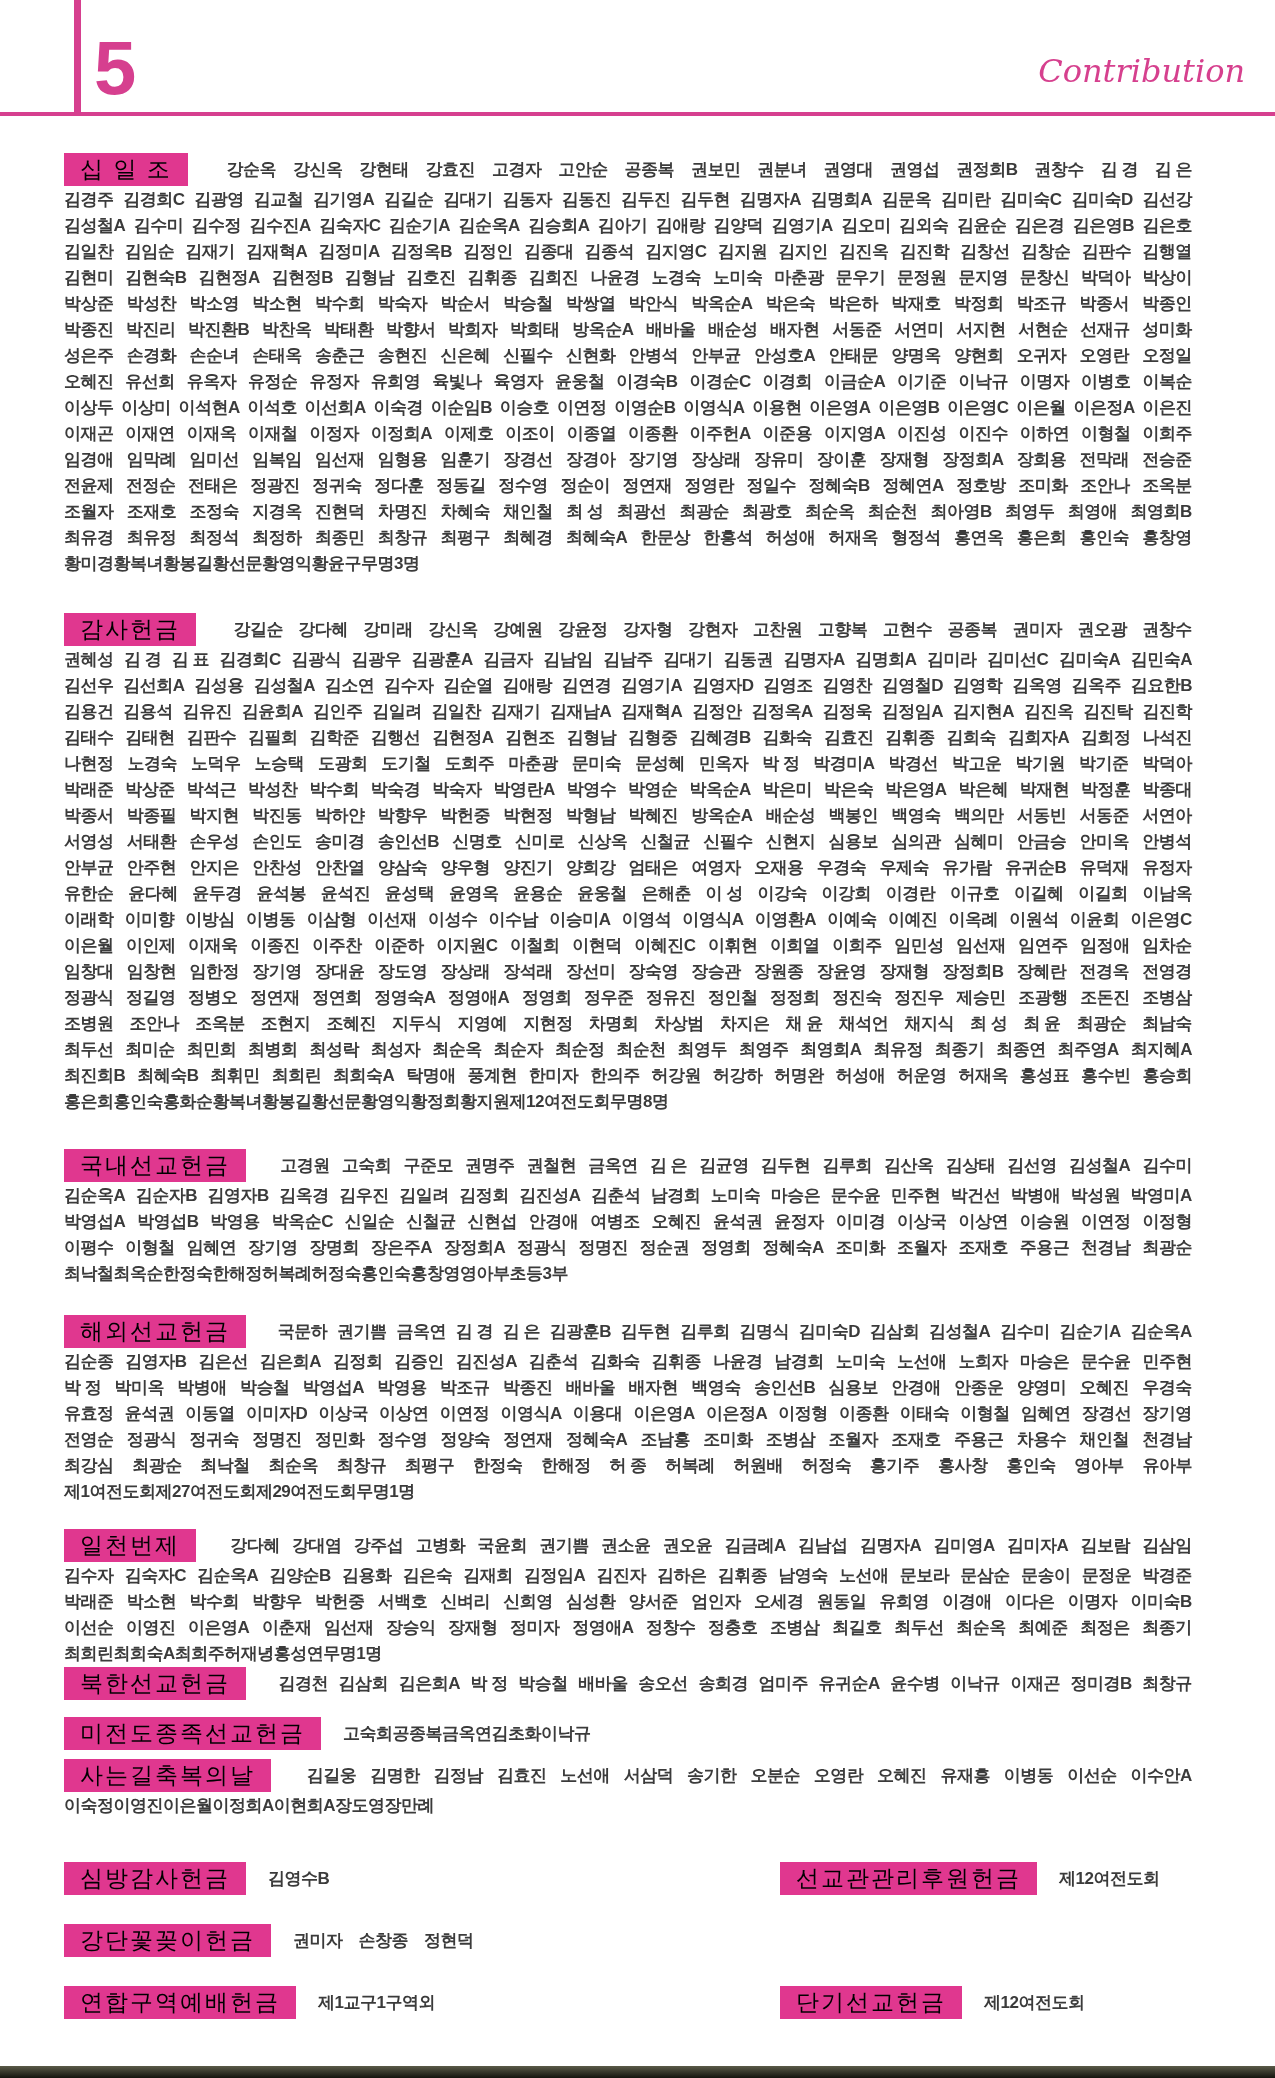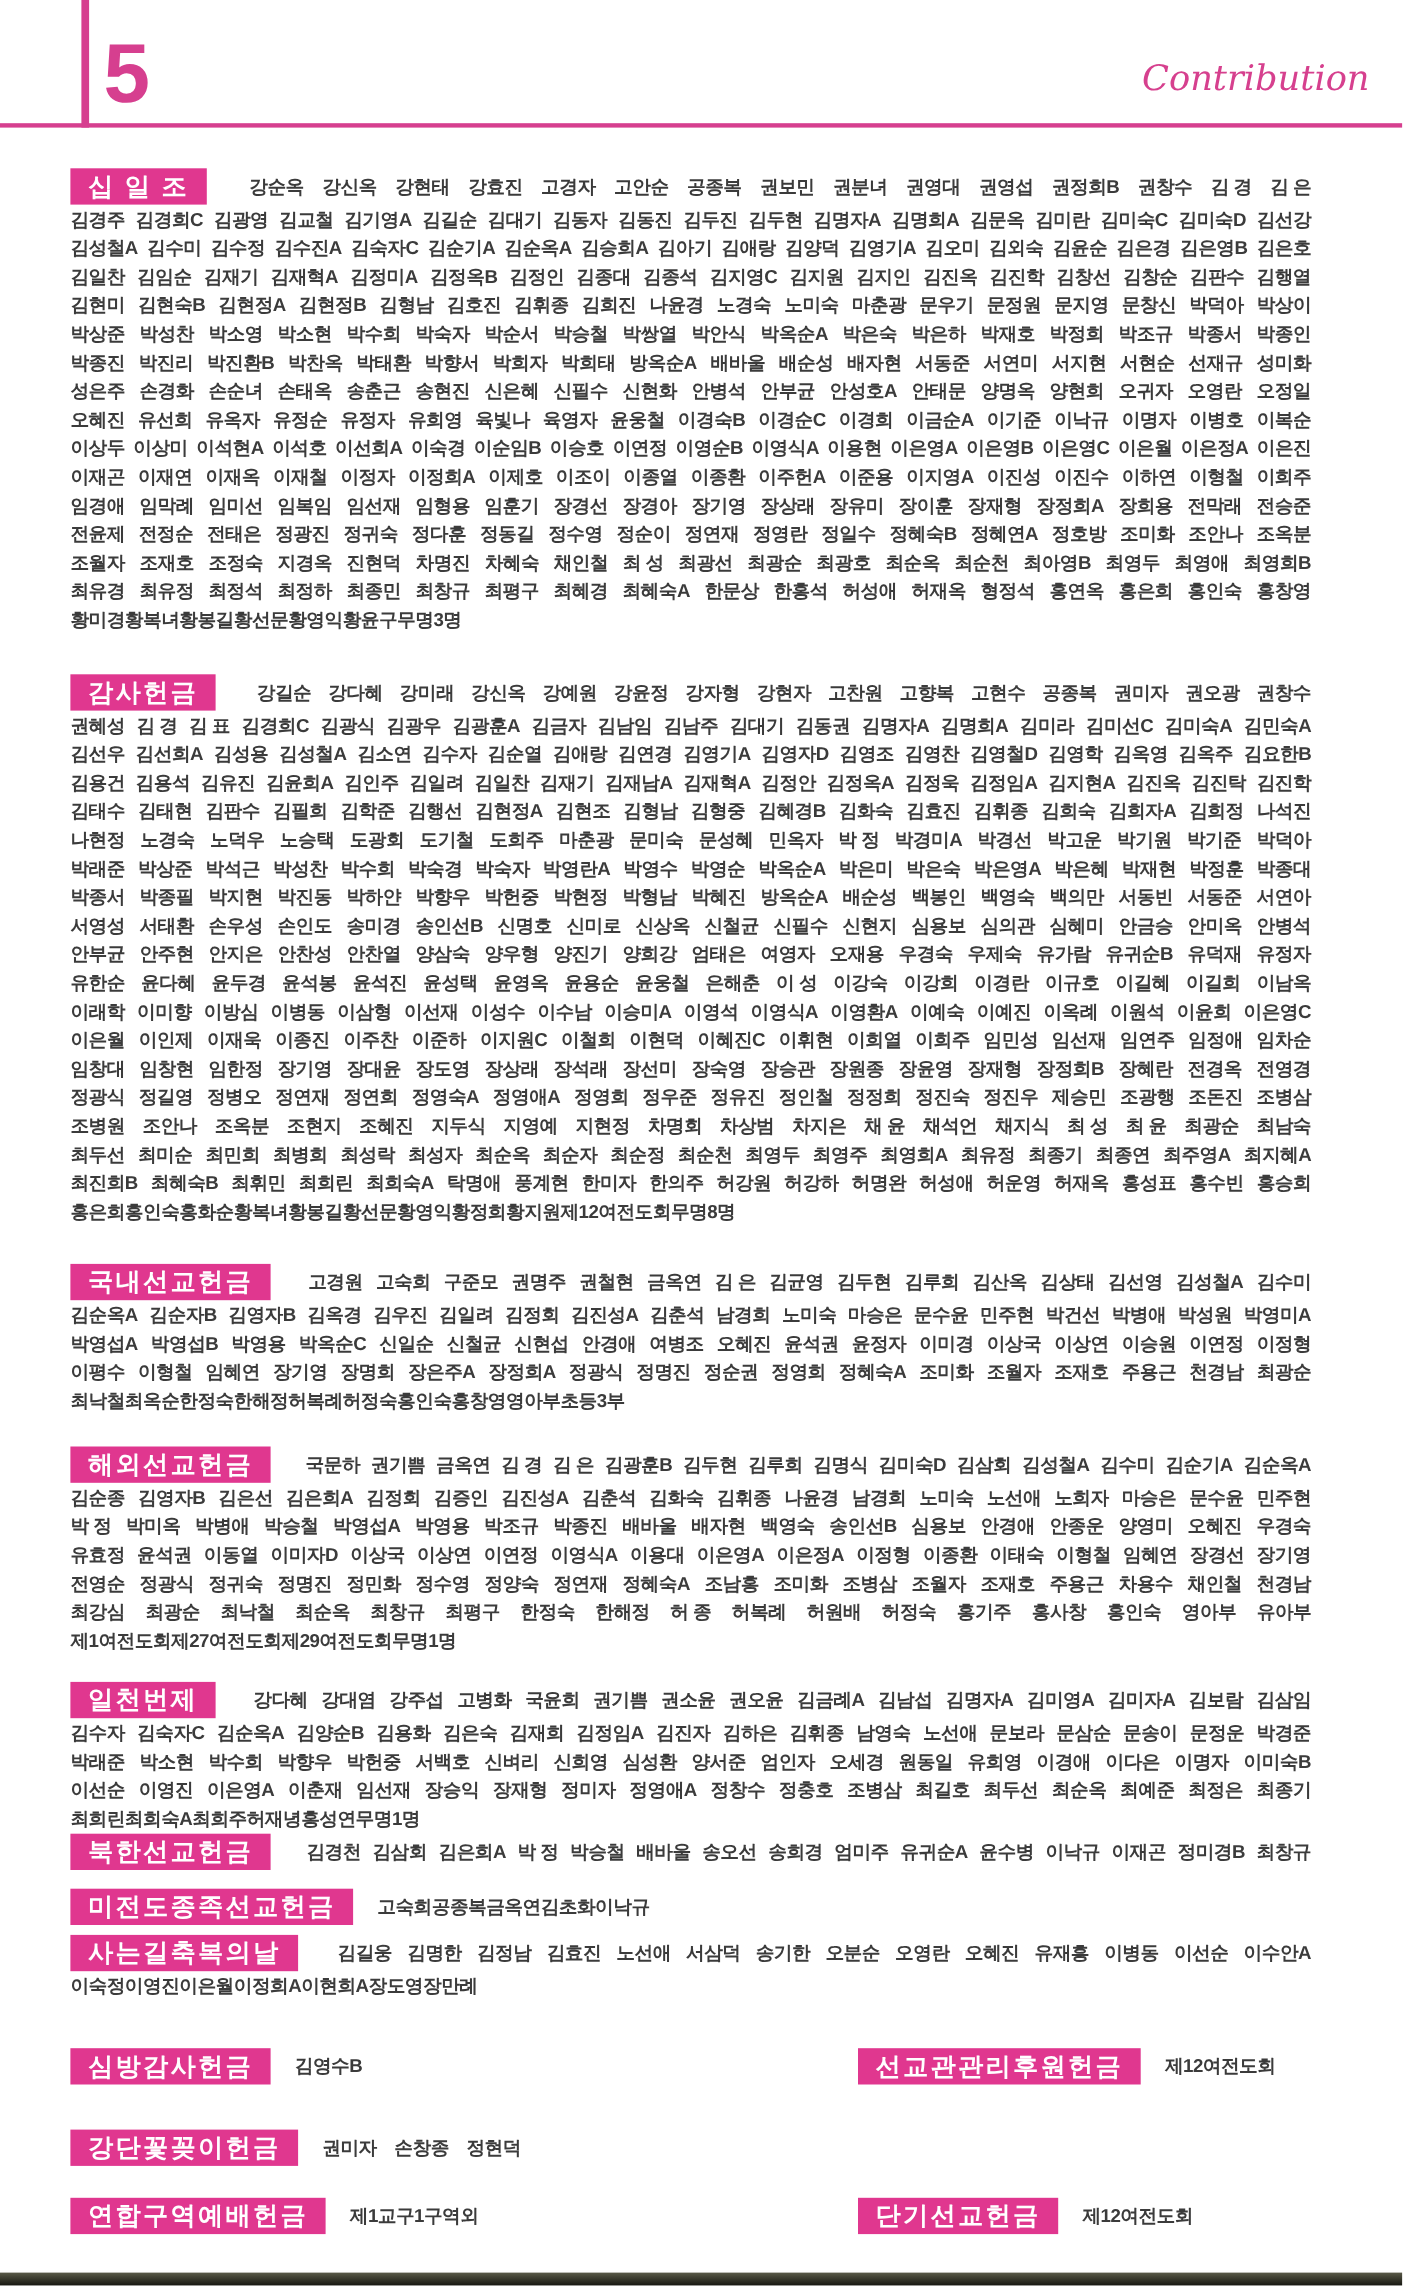--- a/index.html
+++ b/index.html
@@ -15,36 +15,36 @@
   .hdr-rule{position:absolute;left:0;top:112px;width:100%;height:4px;background:#d63f8f;}
   .subtitle{position:absolute;left:0;top:124px;width:100%;text-align:center;
             font-size:18px;font-weight:bold;color:#f06aac;-webkit-text-stroke:1px #b3256b;letter-spacing:1px;}
   
   .sections{position:absolute;left:64px;top:152px;width:1128px;}
   .section{width:100%;}
   .row{display:flex;align-items:center;height:26px;white-space:nowrap;}
   .row.first{height:34px;}
   .row.justify{justify-content:space-between;}
   .row.left{justify-content:flex-start;}
-  .badge{display:inline-block;background:#e0378f;color:#ffffff;font-weight:bold;
+  .badge{display:inline-block;background:#e0378f;color:#000000;font-weight:normal;
          font-size:23px;line-height:30px;padding:1px 16px 2px;letter-spacing:2px;margin-right:22px;}
   .name{font-size:17px;font-weight:bold;color:#3b3b3b;letter-spacing:-0.5px;}
   
   .sec-tithe{margin-top:0;}
   .sec-thanksgiving{margin-top:36px;}
   .sec-domestic-mission{margin-top:34px;}
   .sec-overseas-mission{margin-top:28px;}
   .sec-thousand-offering{margin-top:24px;}
   .sec-nk-mission{}
   .sec-unreached-mission{margin-top:16px;}
   .sec-blessing-day{margin-top:8px;}
   
   .footer-row{position:relative;height:34px;}
   .fr-1{margin-top:44px;}
-  .fr-2{margin-top:40px;text-align:right;}
+  .fr-2{margin-top:28px;text-align:right;}
   .fr-3{margin-top:28px;}
   .footer-item{position:absolute;top:0;display:flex;align-items:center;}
   .footer-item.pos-left{left:0;}
   .footer-item.pos-right{left:716px;}
   .bottom-bar{position:absolute;left:0;bottom:0;width:100%;height:12px;
               background:linear-gradient(#5a5a48,#15150f);}
 </style>
 </head>
 <body>
 

